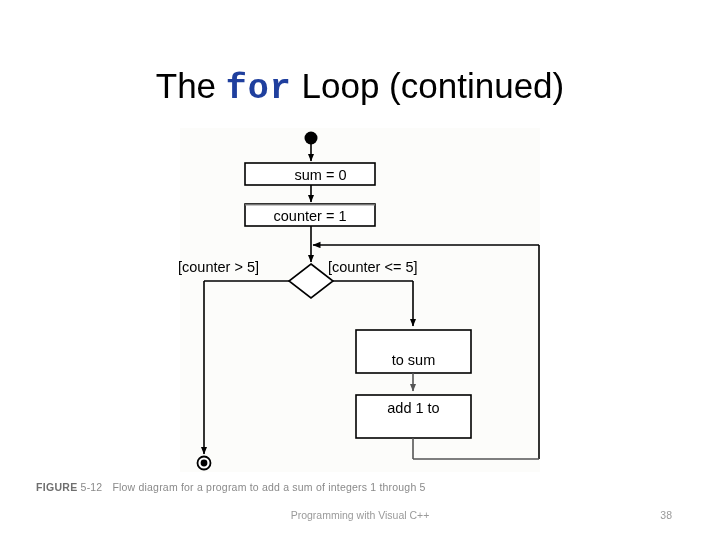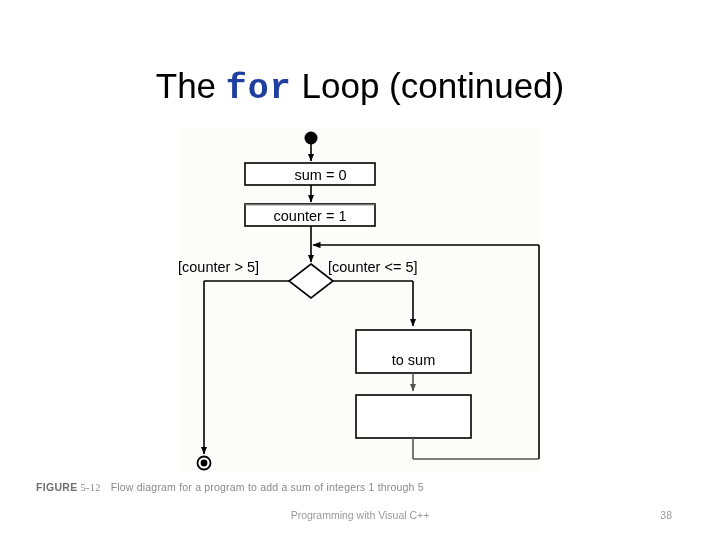--- a/index.html
+++ b/index.html
@@ -82,21 +82,20 @@
     white-space: nowrap;
     letter-spacing: 0.2px;
   }
   #figure-caption .cap-label {
     font-weight: bold;
     color: #6f6f6f;
     letter-spacing: 0.3px;
   }
   #figure-caption .cap-num {
     font-weight: normal;
-    font-family: Liberation Serif, serif;
   }
   #figure-caption .cap-body {
     margin-left: 10px;
   }
 
   
   #footer-text {
     position: absolute;
     left: 0;
     top: 509px;
@@ -165,20 +164,21 @@
 
     <rect x="176" y="267" width="115" height="43" fill="#ffffff" stroke="#000000" stroke-width="1.6"></rect>
     <line x1="233" y1="310" x2="233" y2="331" stroke="#555555" stroke-width="1.6"></line>
   </svg>
 
   <div class="node-text" style="left:65px; top:39px; width:135px;margin-left:8px;">sum = 0</div>
   <div class="node-text" style="left:65px; top:80px; width:130px;">counter = 1</div>
 
   <div class="node-text" style="left:176px; top:224px; width:115px;">to sum</div>
 
+  <div class="node-text" style="left:176px; top:272px; width:115px;">add 1 to</div>
 
   <div class="guard-text" style="left:-2px; top:131px;">[counter &gt; 5]</div>
   <div class="guard-text" style="left:148px; top:131px;">[counter &lt;= 5]</div>
 </div>
 
 <div id="figure-caption"><span class="cap-label">FIGURE</span>
   <span class="cap-num">5-12</span><span class="cap-body">Flow diagram for a program to add a sum of integers 1 through 5</span></div>
 
 <div id="footer-text">Programming with Visual C++</div>
 <div id="page-number">38</div>

